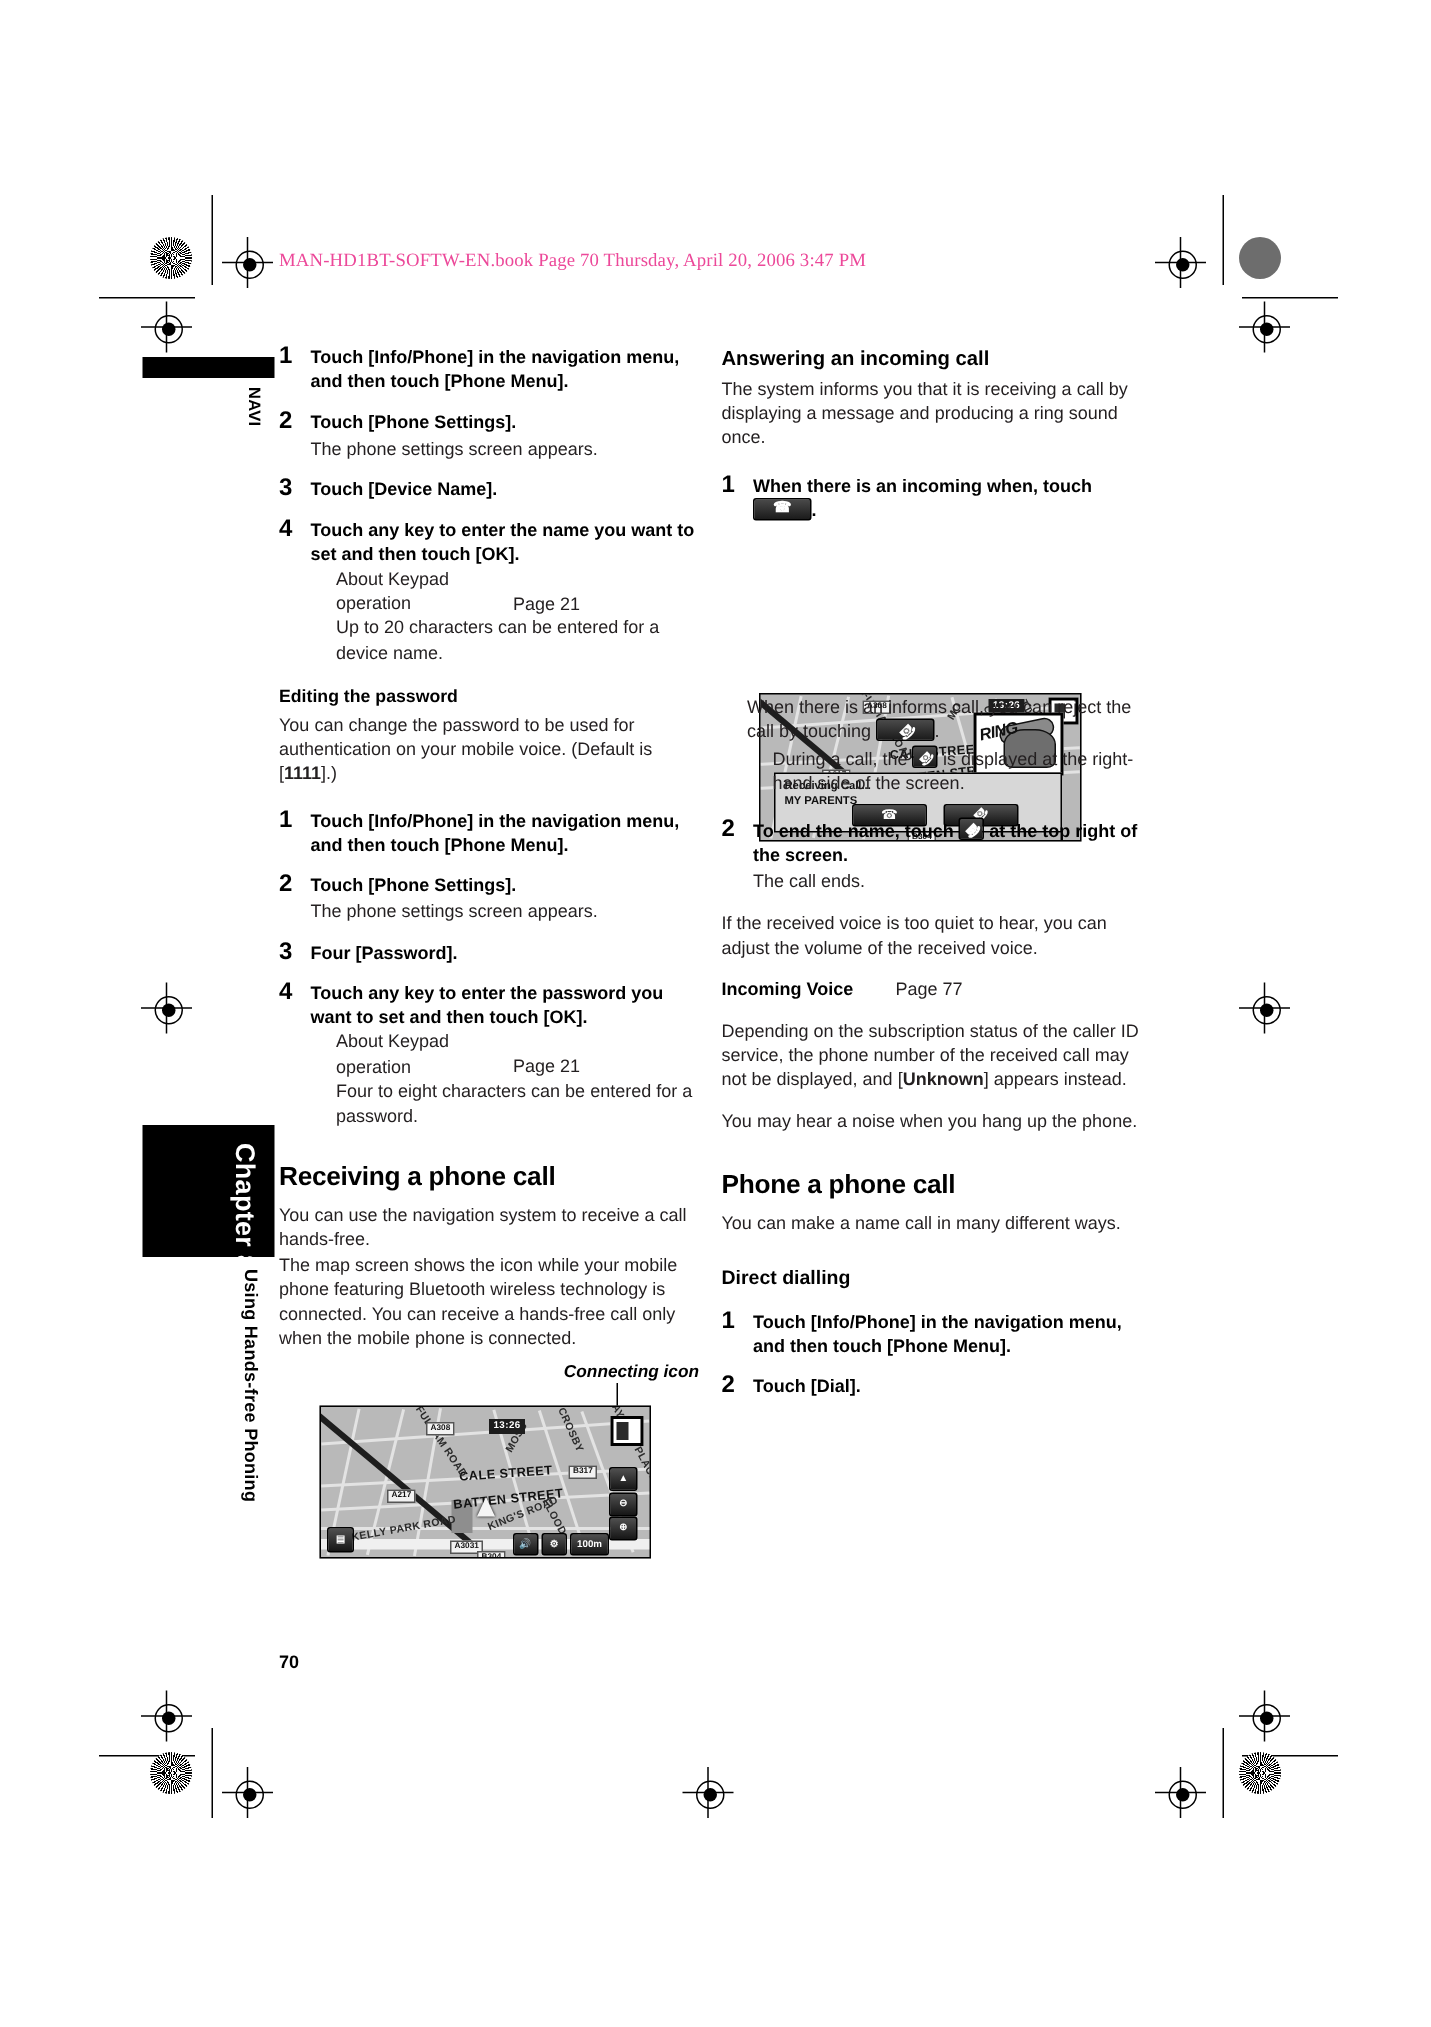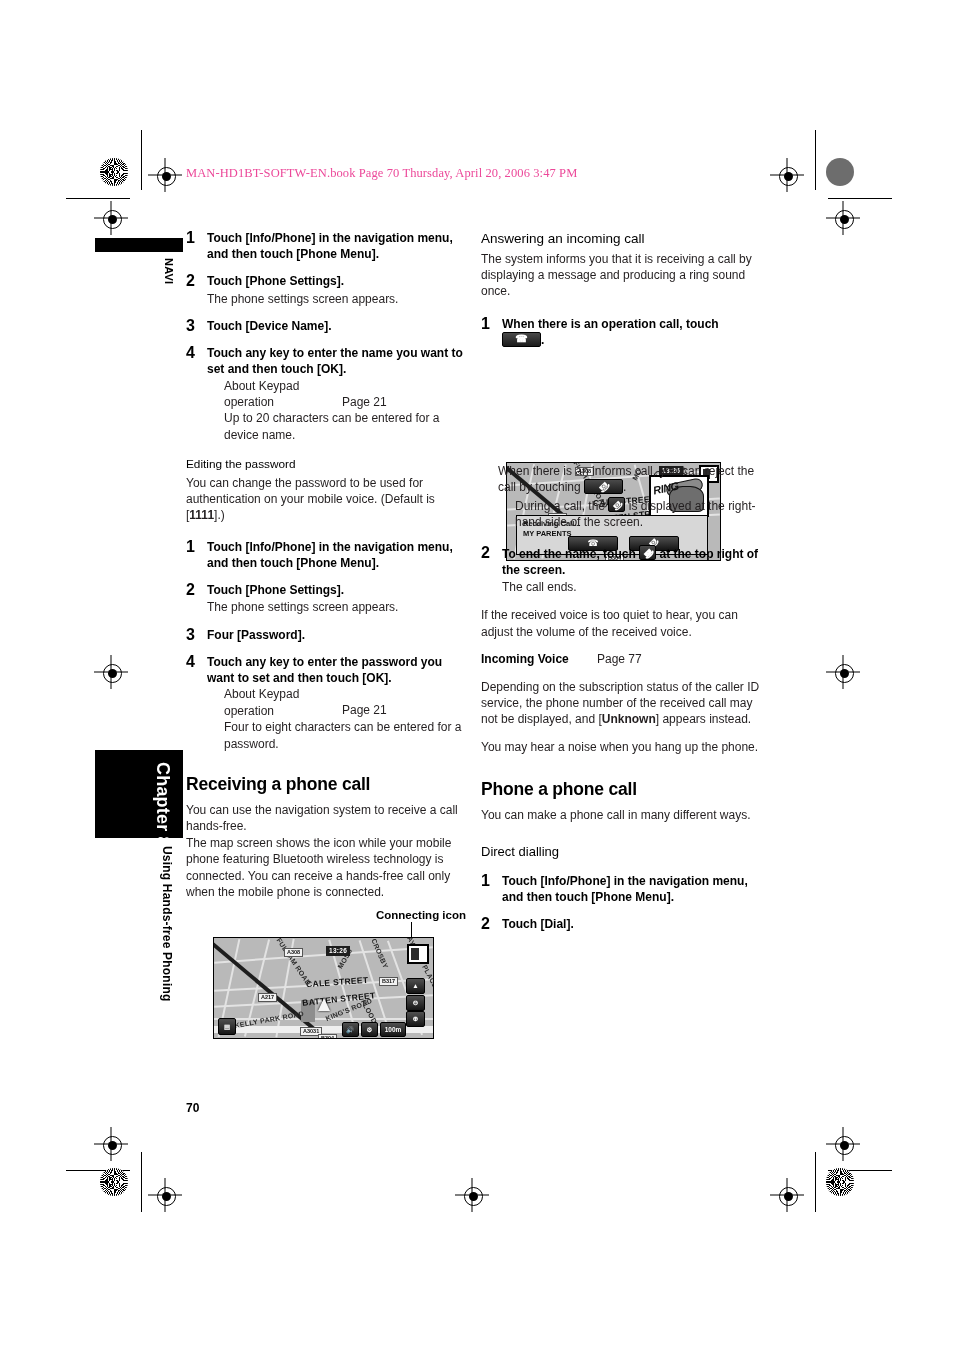--- a/index.html
+++ b/index.html
@@ -31,21 +31,21 @@
   .navi-tab{font-size:11px;color:#000;}
   .chapter-tab{font-size:18px;color:#fff;}
   .chaptitle-tab{font-size:12px;color:#000;}
 
   
   .col{position:absolute;width:280px;}
   .col-left{left:186px;top:230px;}
   .col-right{left:481px;top:230px;}
 
   h2.sec{font-size:17.5px;font-weight:bold;margin:0 0 7px 0;line-height:1.2;letter-spacing:-.2px;}
-  h3.sub{font-size:11.8px;font-weight:normal;margin:0 0 2px 0;line-height:1.3;}
+  h3.sub{font-size:11.8px;font-weight:bold;margin:0 0 2px 0;line-height:1.3;}
   p.body{font-size:12px;line-height:16.4px;margin:0 0 9px 0;color:#231f20;}
   p.body.tight{margin-bottom:0;}
   .step{position:relative;padding-left:21px;margin:0 0 11px 0;}
   .step .num{position:absolute;left:0;top:-2px;font-size:16px;font-weight:bold;line-height:1.2;}
   .step .txt{font-size:12px;font-weight:bold;line-height:16.2px;}
   .step .note{font-size:12px;line-height:16.4px;color:#231f20;font-weight:normal;
               margin-top:1px;}
   .step .indent{margin-left:17px;font-size:12px;line-height:16.4px;color:#231f20;font-weight:normal;}
   .refline{margin-left:17px;font-size:12px;line-height:16.4px;color:#231f20;}
   .ref-bold{font-weight:bold;color:#000;}
@@ -223,21 +223,21 @@
       <div class="refline">
         <span style="display:inline-block;width:118px;">About Keypad operation</span><span>Page 21</span>
       </div>
       <div class="indent">Four to eight characters can be entered for a password.</div>
     </div>
 
     <h2 class="sec">Receiving a phone call</h2>
     <p class="body tight">You can use the navigation system to receive a call hands-free.</p>
     <p class="body" style="margin-top:0;">The map screen shows the icon while your mobile phone featuring Bluetooth wireless technology is connected. You can receive a hands-free call only when the mobile phone is connected.</p>
 
-    <p class="caption" style="margin-top:8px;">Connecting icon</p>
+    <p class="caption" style="margin-top:8px;font-style:italic;">Connecting icon</p>
   </div>
 
   <div class="leader" style="left:411px;top:922px;height:18px;"></div>
 
   <div class="shot" style="left:213px;top:937px;width:219px;height:100px;">
     <div class="roads">
       <div class="rd" style="left:0;top:16px;width:219px;height:1.5px;transform:rotate(-4deg);"></div>
       <div class="rd" style="left:0;top:46px;width:219px;height:1.5px;transform:rotate(-3deg);"></div>
       <div class="rd" style="left:0;top:62px;width:219px;height:1.5px;transform:rotate(-3deg);"></div>
       <div class="rd" style="left:0;top:80px;width:219px;height:1.5px;"></div>
@@ -279,21 +279,21 @@
     <div class="btn-d" style="left:4px;top:80px;width:16px;height:15px;line-height:15px;">▤</div>
   </div>
 
   <div class="col col-right">
 
     <h3 class="sub" style="font-size:13.5px;margin-bottom:3px;">Answering an incoming call</h3>
     <p class="body" style="margin-bottom:16px;">The system informs you that it is receiving a call by displaying a message and producing a ring sound once.</p>
 
     <div class="step" style="margin-bottom:10px;">
       <span class="num">1</span>
-      <div class="txt"><span>When there is an operation call, touch</span>
+      <div class="txt"><span>When there is an incoming when, touch</span>
         <span class="ico ico-answer"><span class="glyph">☎</span></span><span>.</span></div>
     </div>
   </div>
 
   <div class="shot" style="left:506px;top:360px;width:213px;height:97px;">
     <div class="roads">
       <div class="rd" style="left:0;top:14px;width:213px;height:1.5px;transform:rotate(-4deg);"></div>
       <div class="rd" style="left:0;top:40px;width:213px;height:1.5px;transform:rotate(-3deg);"></div>
       <div class="rd" style="left:0;top:56px;width:213px;height:1.5px;transform:rotate(-3deg);"></div>
       <div class="rd" style="left:16px;top:0;width:1.5px;height:97px;transform:rotate(12deg);"></div>
@@ -354,21 +354,21 @@
 
     <div class="refline" style="margin-left:0;margin-bottom:11px;">
       <span class="ref-bold" style="display:inline-block;width:116px;">Incoming Voice</span><span>Page 77</span>
     </div>
 
     <p class="body" style="margin-bottom:11px;"><span>Depending on the subscription status of the caller ID service, the phone number of the received call may not be displayed, and [</span><span class="kw">Unknown</span><span>] appears instead.</span></p>
 
     <p class="body" style="margin-bottom:24px;">You may hear a noise when you hang up the phone.</p>
 
     <h2 class="sec">Phone a phone call</h2>
-    <p class="body" style="margin-bottom:20px;">You can make a phone call in many different ways.</p>
+    <p class="body" style="margin-bottom:20px;">You can make a name call in many different ways.</p>
 
     <h3 class="sub" style="font-size:13px;margin-bottom:12px;">Direct dialling</h3>
 
     <div class="step">
       <span class="num">1</span>
       <div class="txt">Touch [Info/Phone] in the navigation menu, and then touch [Phone Menu].</div>
     </div>
     <div class="step">
       <span class="num">2</span>
       <div class="txt">Touch [Dial].</div>

